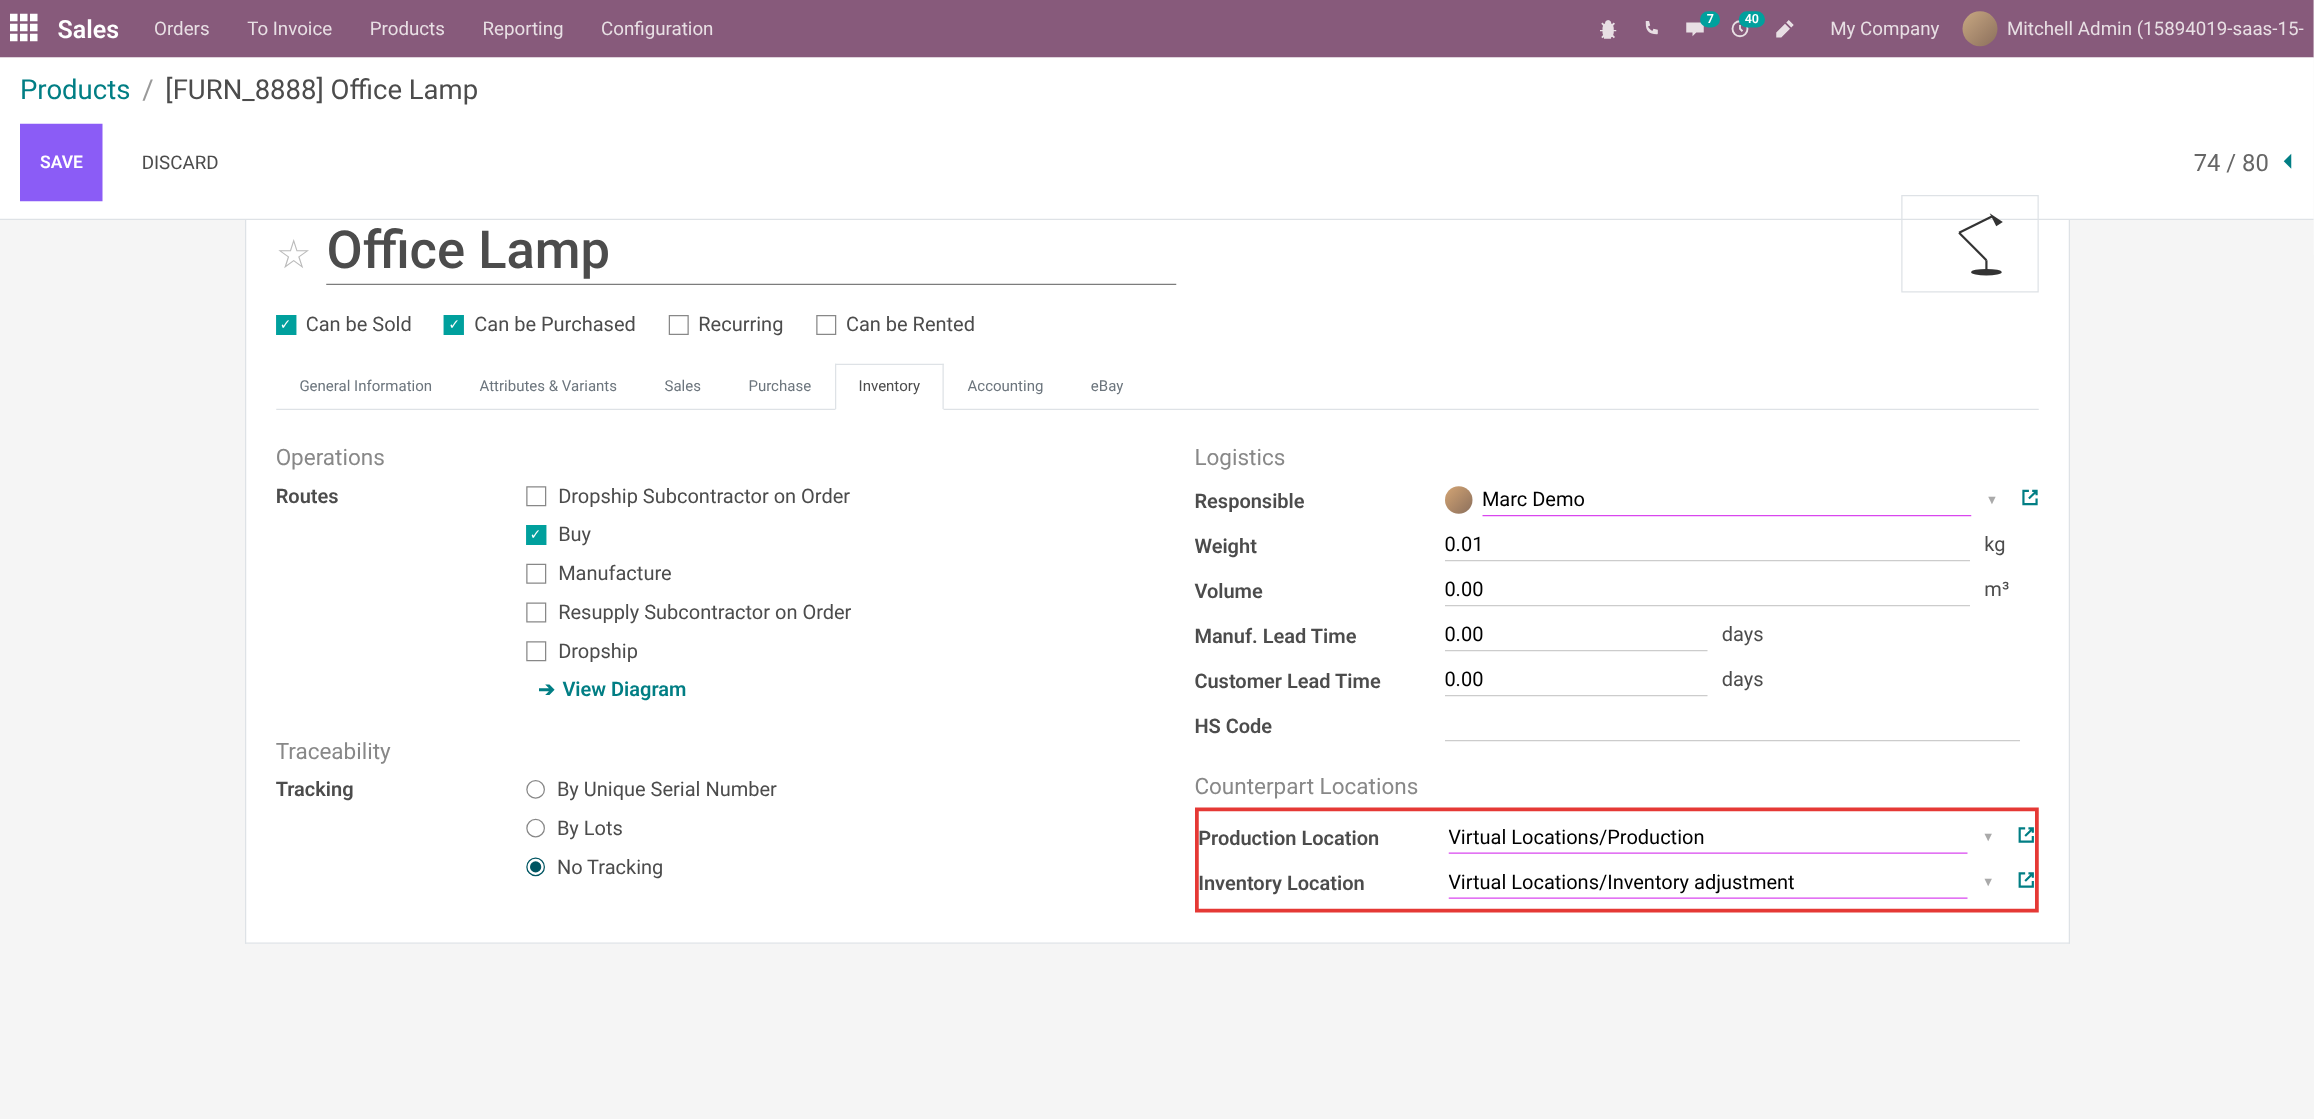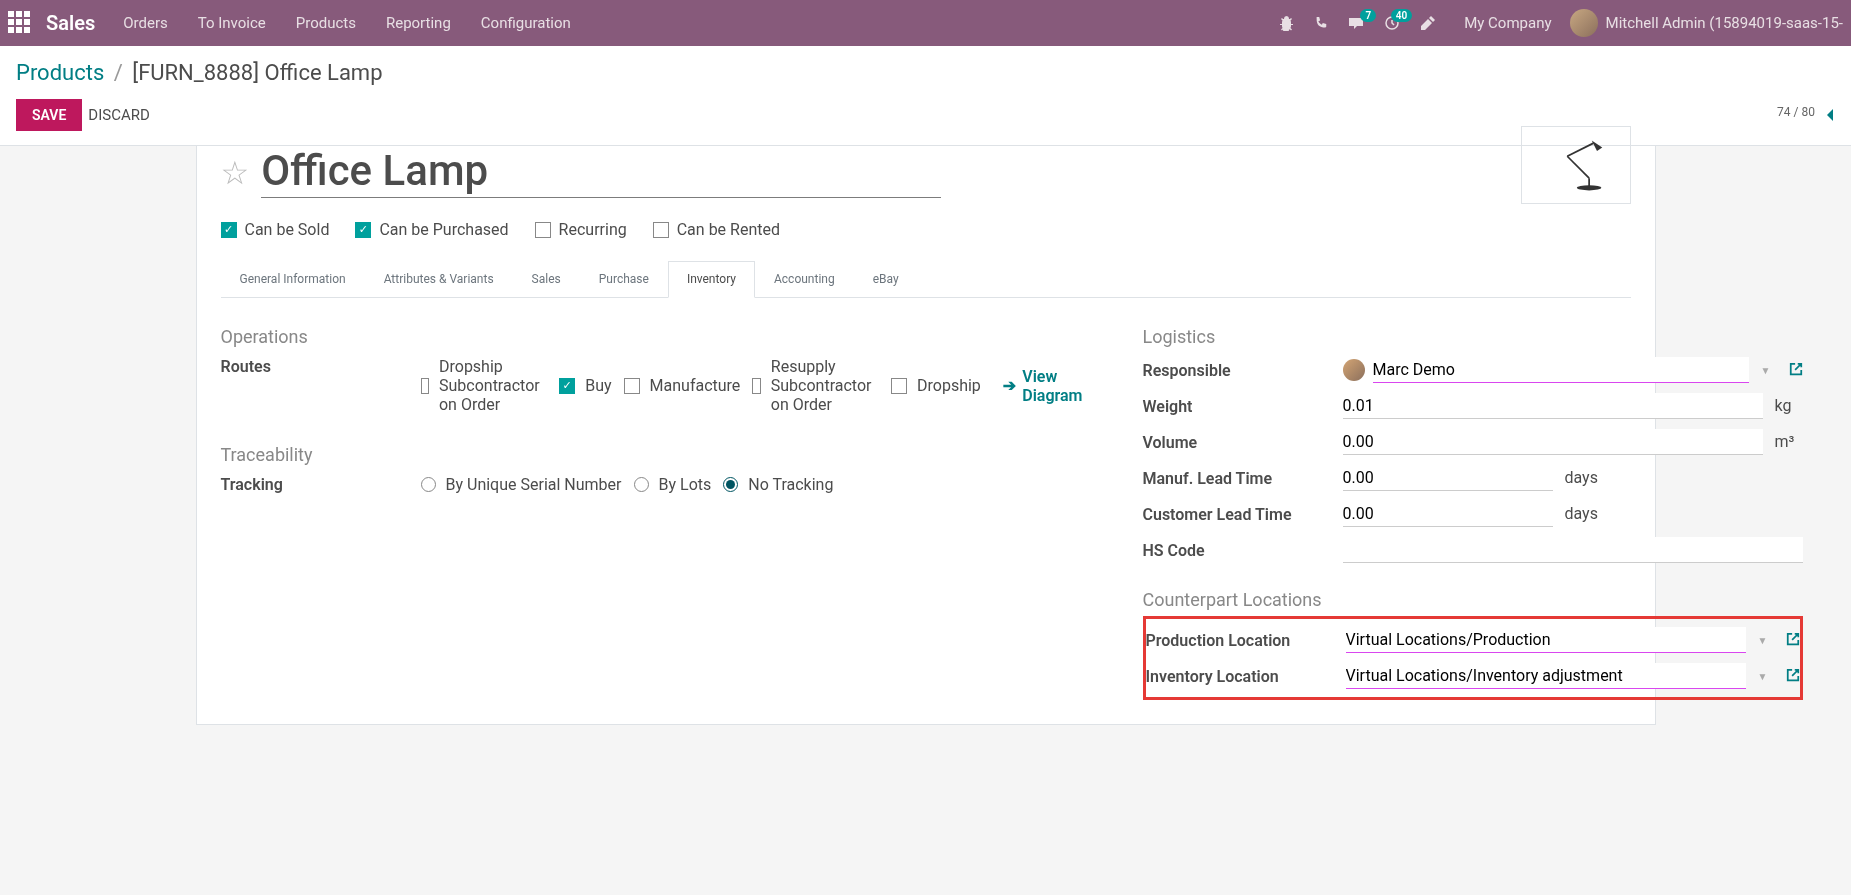--- a/index.html
+++ b/index.html
@@ -17,23 +17,23 @@
 .nav-company { margin: 0 18px; color: #e8dfe4; }
 .nav-user { display: flex; align-items: center; gap: 8px; color: #e8dfe4; }
 .avatar-sm { width: 28px; height: 28px; border-radius: 50%; background: linear-gradient(135deg,#c8a882,#8b6f5c); }
 
 
 .page-head { background: #fff; border-bottom: 1px solid #dee2e6; padding: 14px 16px; }
 .breadcrumb { font-size: 22px; color: #4c4c4c; margin-bottom: 14px; }
 .breadcrumb a { color: #017e84; text-decoration: none; }
 .breadcrumb .sep { color: #999; margin: 0 4px; }
 .control-row { display: flex; align-items: center; }
-.btn-save { background: #be185d; color: #fff; border: none; padding: 8px 16px; font-size: 14px; font-weight: 600; cursor: pointer; margin-right: 6px; }
+.btn-save { background: #8b5cf6; color: #fff; border: none; padding: 23px 16px; font-size: 14px; font-weight: 600; cursor: pointer; margin-right: 31px; }
 .btn-discard { background: none; border: none; color: #4c4c4c; font-size: 15px; cursor: pointer; }
-.control-right { margin-left: auto; display: flex; gap: 10px; color: #666; font-size: 12px; }
+.control-right { margin-left: auto; display: flex; align-items: center; gap: 10px; color: #666; font-size: 19px; }
 .pager-arrow { color: #017e84; font-size: 18px; cursor: pointer; }
 
 
 .sheet-wrap { display: flex; justify-content: center; padding: 0 16px 40px; }
 .sheet { background: #fff; width: 100%; max-width: 1460px; padding: 0 24px 24px; border: 1px solid #dee2e6; border-top: none; }
 
 
 .title-row { display: flex; align-items: flex-end; gap: 12px; position: relative; }
 .star-icon { font-size: 32px; color: #bbb; cursor: pointer; margin-bottom: 6px; }
 .product-name-input { font-size: 42px; font-weight: 500; color: #4c4c4c; border: none; border-bottom: 1px solid #7c7c7c; outline: none; width: 680px; padding-bottom: 2px; }
@@ -54,21 +54,21 @@
 
 .tab-body { display: flex; gap: 60px; margin-top: 28px; }
 .col { flex: 1; }
 .section-title { font-size: 18px; color: #888; margin-bottom: 10px; }
 .field-row { display: flex; align-items: center; margin-bottom: 10px; font-size: 16px; color: #4c4c4c; }
 .field-label { width: 200px; font-weight: 600; }
 .field-val { flex: 1; }
 .link-teal { color: #017e84; cursor: pointer; display: inline-flex; align-items: center; gap: 6px; font-weight: 600; }
 
 
-.opt-col { display: flex; gap: 12px; }
+.opt-col { display: flex; flex-direction: column; gap: 12px; }
 .opt { display: flex; align-items: center; gap: 10px; cursor: pointer; }
 .radio { width: 15px; height: 15px; border-radius: 50%; border: 1px solid #888; display: flex; align-items: center; justify-content: center; }
 .radio.on { border-color: #005562; }
 .radio.on::after { content: ""; width: 9px; height: 9px; border-radius: 50%; background: #005562; }
 
 
 .input-underline { border: none; border-bottom: 1px solid #ccc; font-size: 16px; padding: 3px 0; width: 210px; outline: none; }
 .unit-label { margin-left: 8px; color: #4c4c4c; }
 .resp-wrap { display: flex; align-items: center; gap: 8px; }
 .avatar-xs { width: 22px; height: 22px; border-radius: 50%; background: linear-gradient(135deg,#d4a574,#8b6f5c); }

